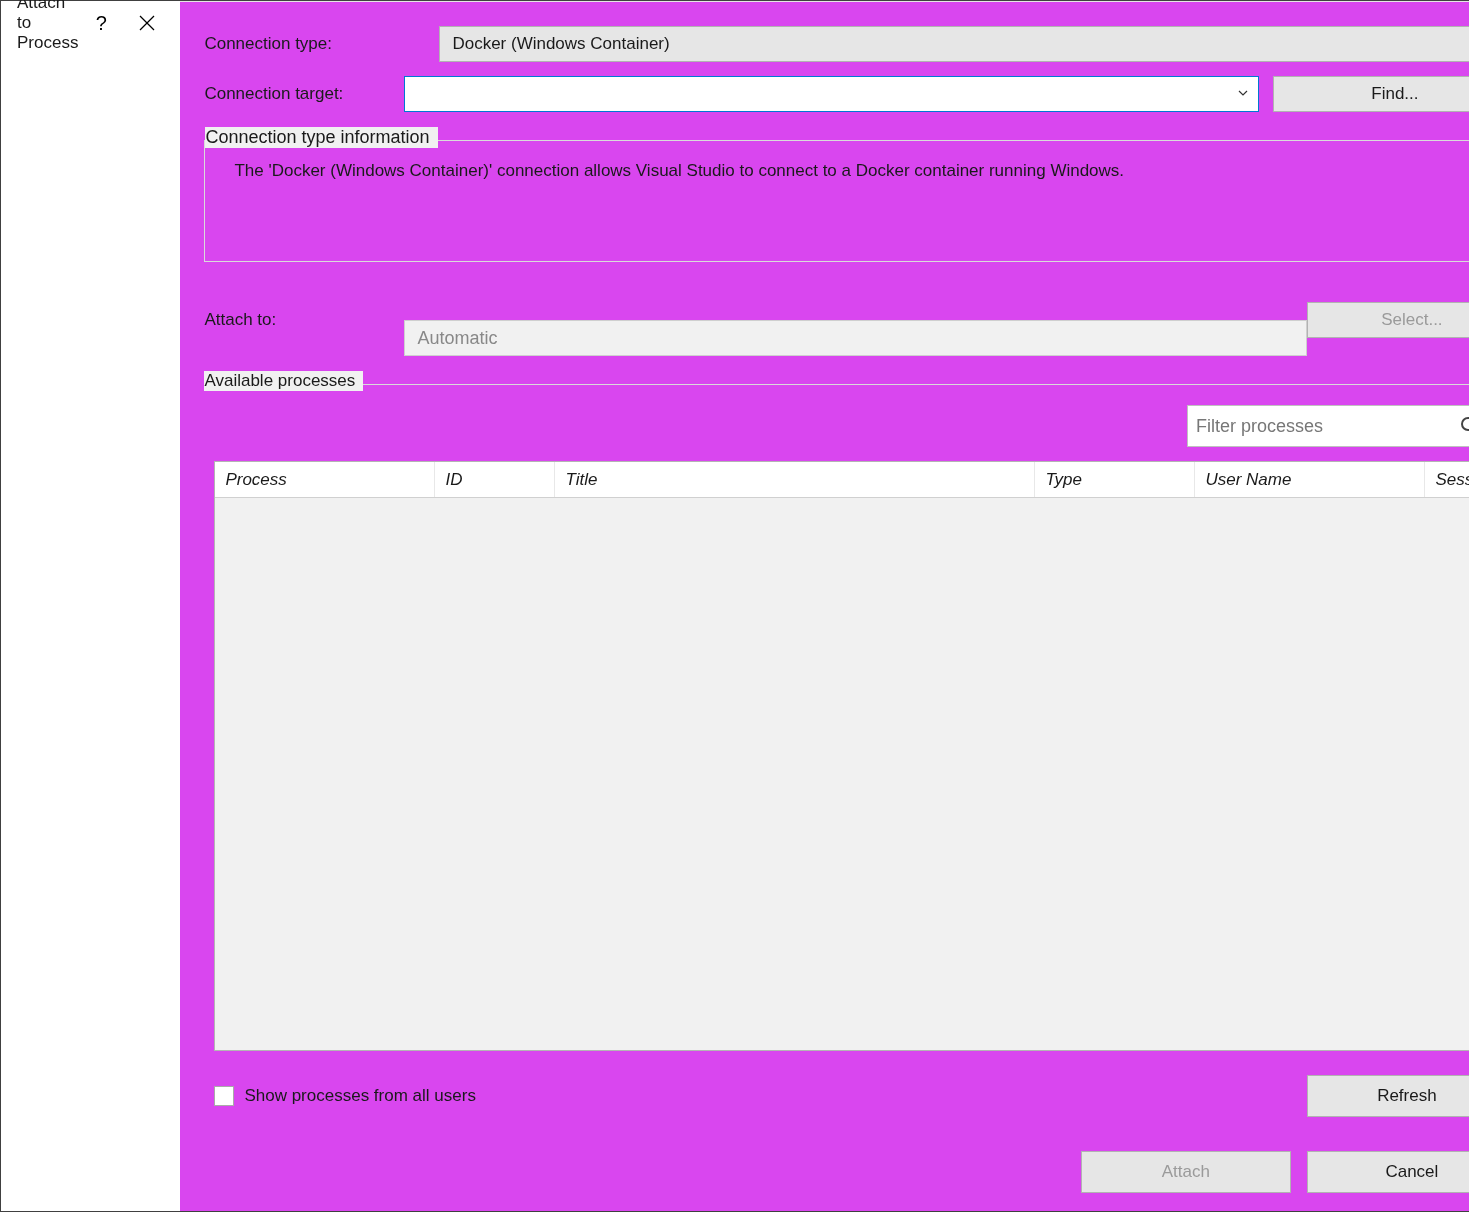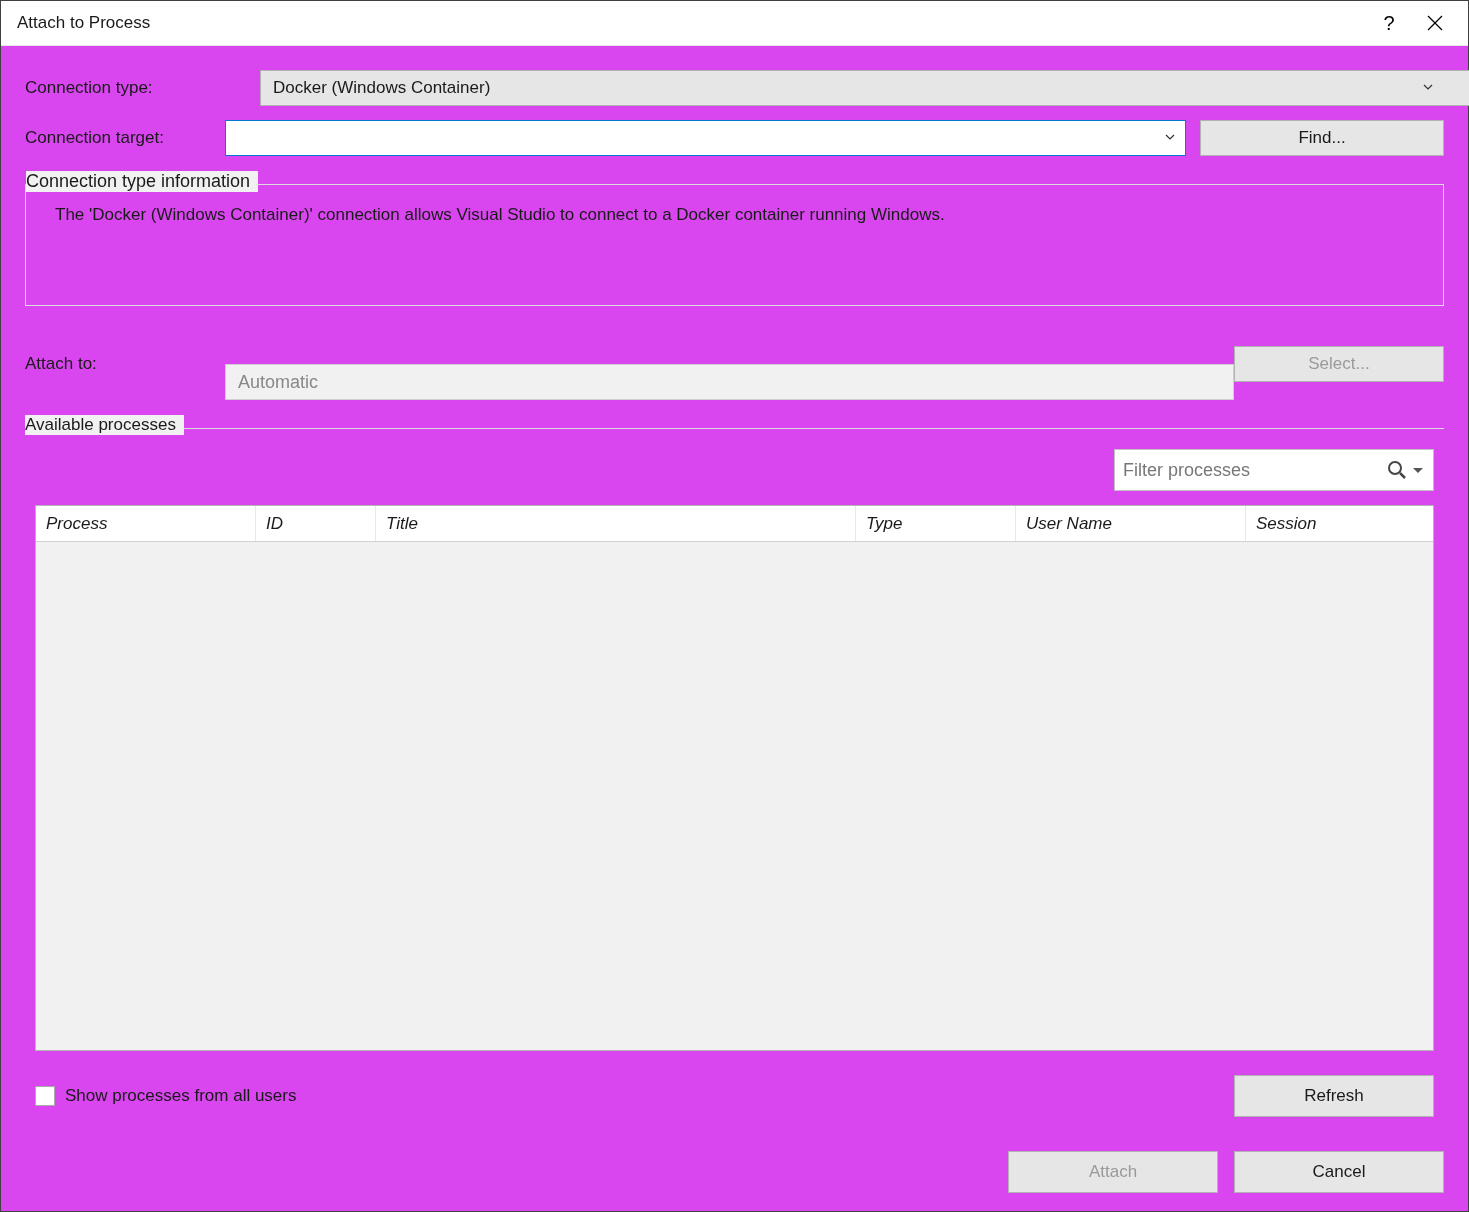--- a/index.html
+++ b/index.html
@@ -12,21 +12,21 @@
   background: #fff;
   width: 1469px;
   height: 1212px;
 }
 .window {
   width: 1469px;
   height: 1212px;
   border: 1px solid #404040;
   background: #fff;
   display: flex;
-  flex-direction: column;
+  flex-direction: row;
 }
 .titlebar {
   height: 44px;
   display: flex;
   align-items: center;
   padding: 0 10px 0 16px;
   background: #fff;
 }
 .titlebar-title {
   font-size: 17px;

